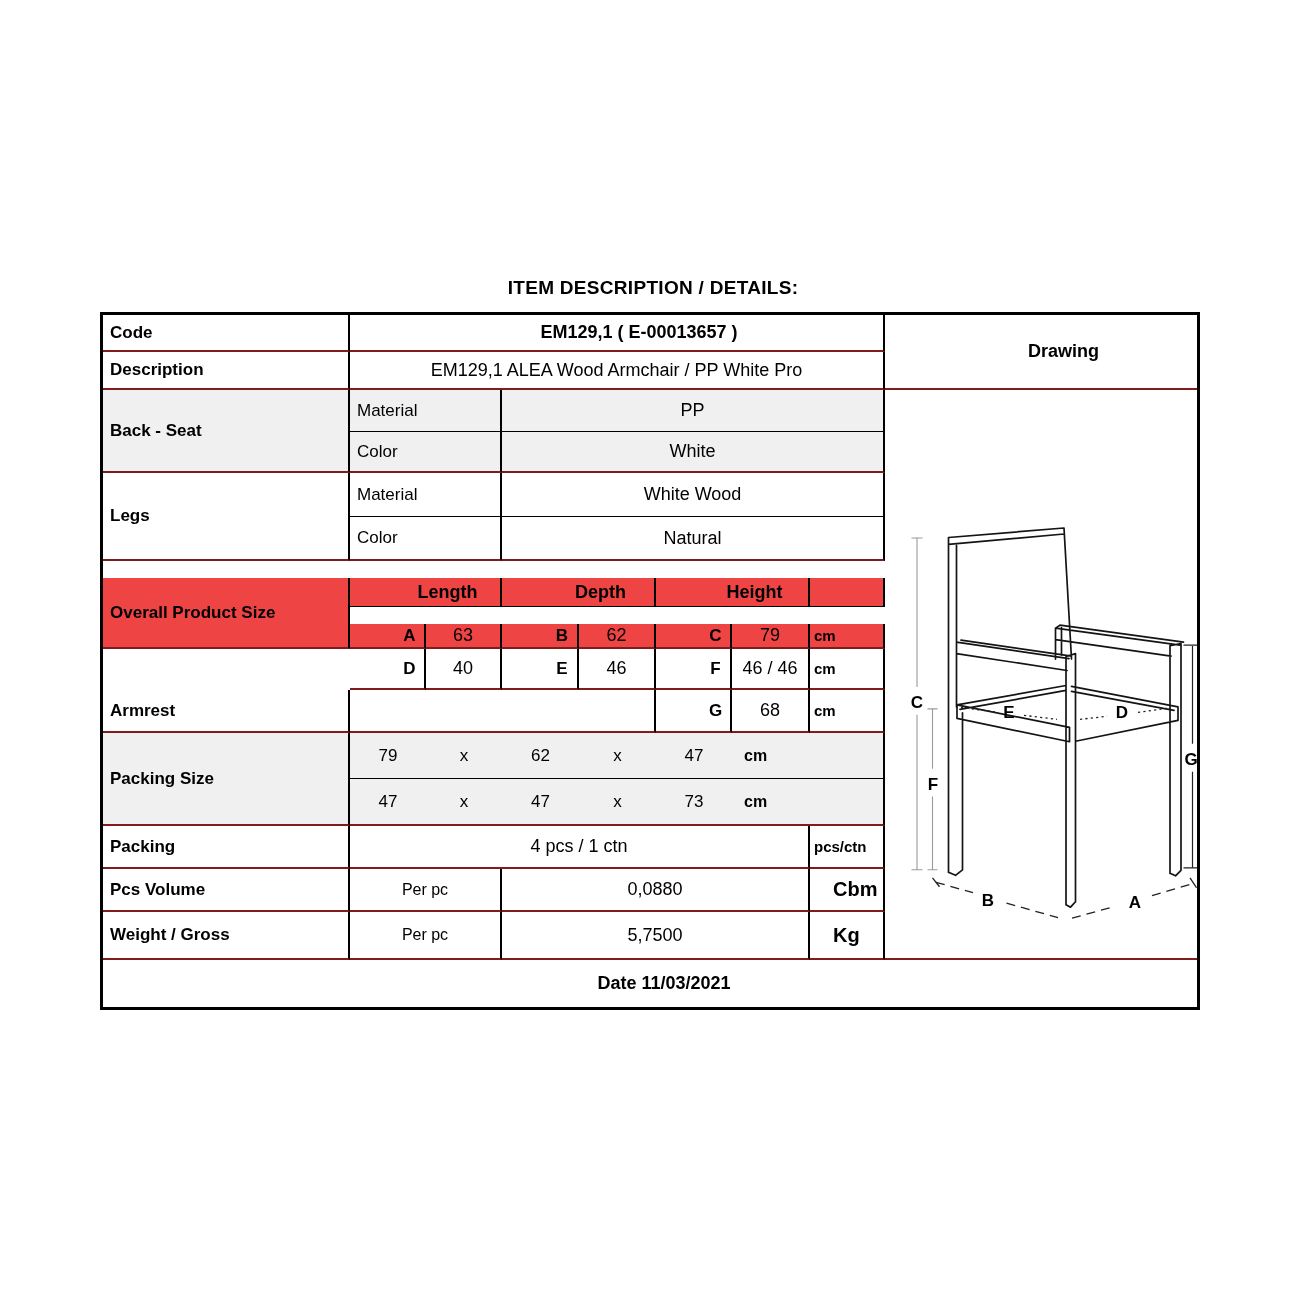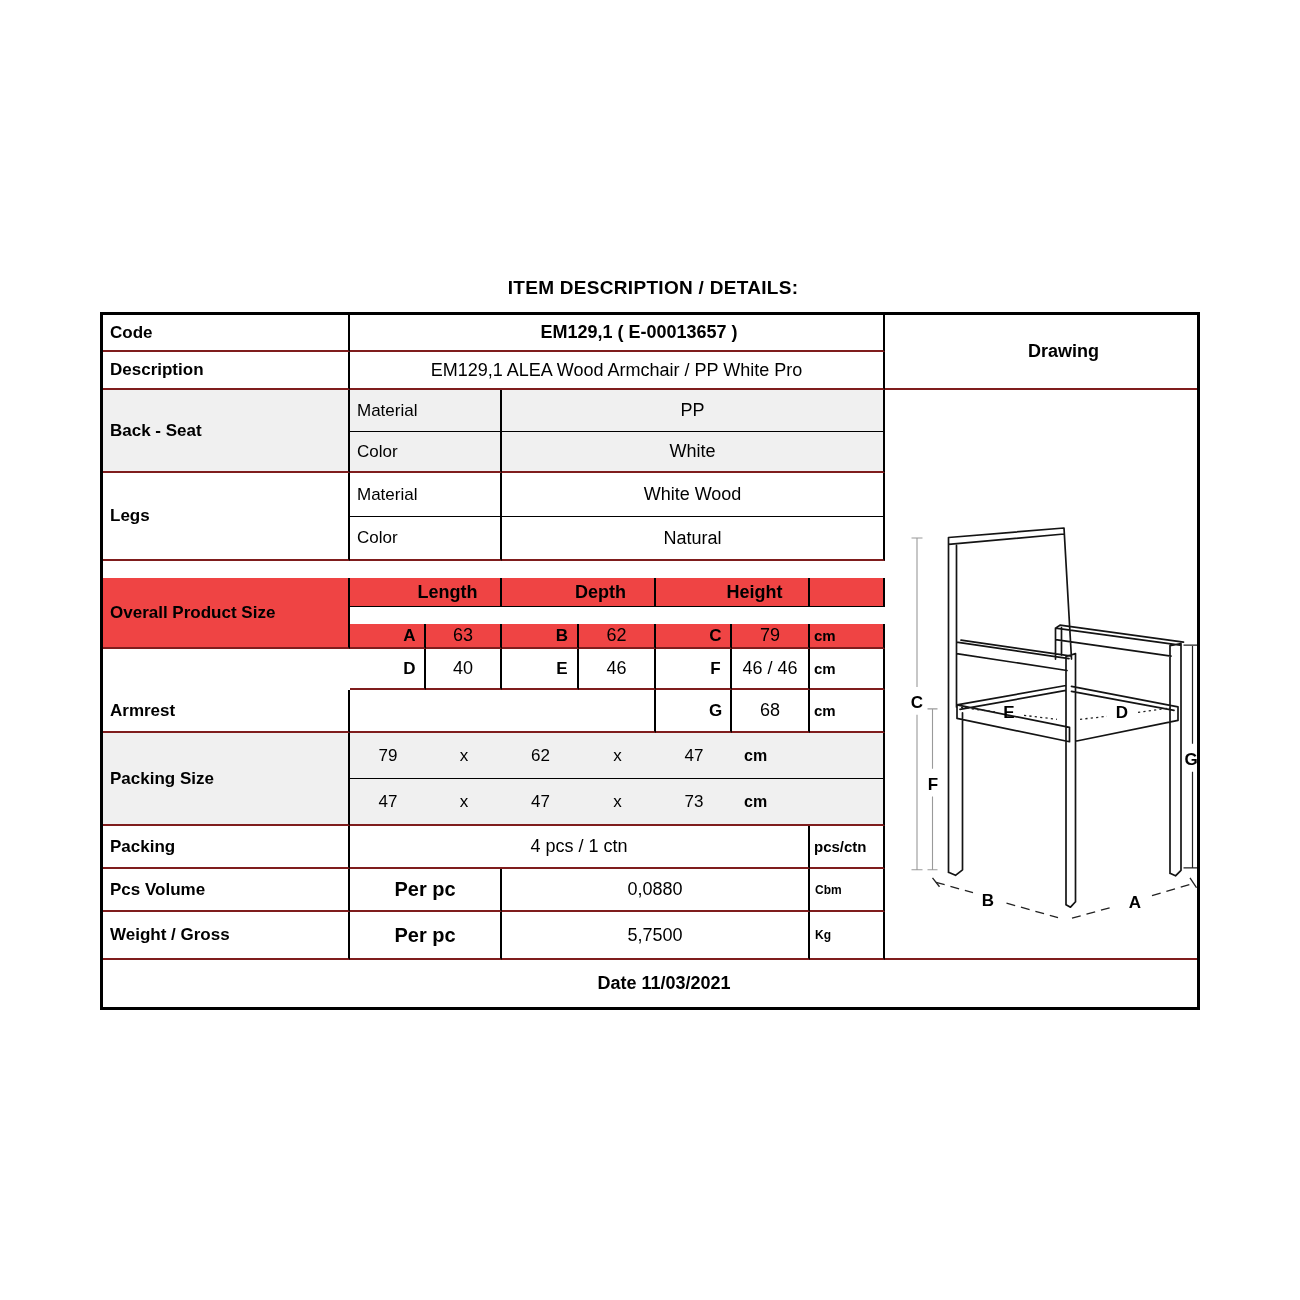--- a/index.html
+++ b/index.html
@@ -13,22 +13,22 @@
     grid-template-columns:247px 76px 76px 77px 77px 76px 78px 75px auto;
     grid-template-rows:37px 38px 42px 41px 44px 44px 46px 42px 41px 43px 46px 47px 43px 43px 48px auto;}
 
   .cell{display:flex;align-items:center;font-size:17px;box-sizing:border-box;min-width:0;}
   .lab{font-weight:bold;padding-left:7px;}
   .sub{padding-left:7px;font-size:17px;}
   .ctr{justify-content:center;text-align:center;}
   .fs18{font-size:18px;}
   .bold{font-weight:bold;padding-left:45px;}
   .unit{font-weight:bold;font-size:15px;padding-left:4px;}
-  .unit16{font-weight:bold;font-size:12px;padding-left:5px;}
-  .basis{font-weight:bold;font-size:20px;justify-content:center;}
+  .unit16{font-weight:bold;font-size:20px;padding-left:23px;}
+  .basis{font-weight:normal;font-size:16px;justify-content:center;}
   .br2{border-right:2px solid #000;}
   .bb2{border-bottom:2px solid #7f1d1d;}
   .bb1{border-bottom:1px solid #000;}
   .gray{background:#f0f0f0;}
   .yellow{background:#ef4444;margin-top:17px;}
 
   .psgrid{display:grid;grid-template-columns:76px 76px 77px 77px 76px auto;width:100%;height:100%;align-items:center;}
   .psgrid .pv{text-align:center;font-size:17px;}
   .psgrid .pu{text-align:left;padding-left:12px;font-weight:bold;font-size:16px;}
 

